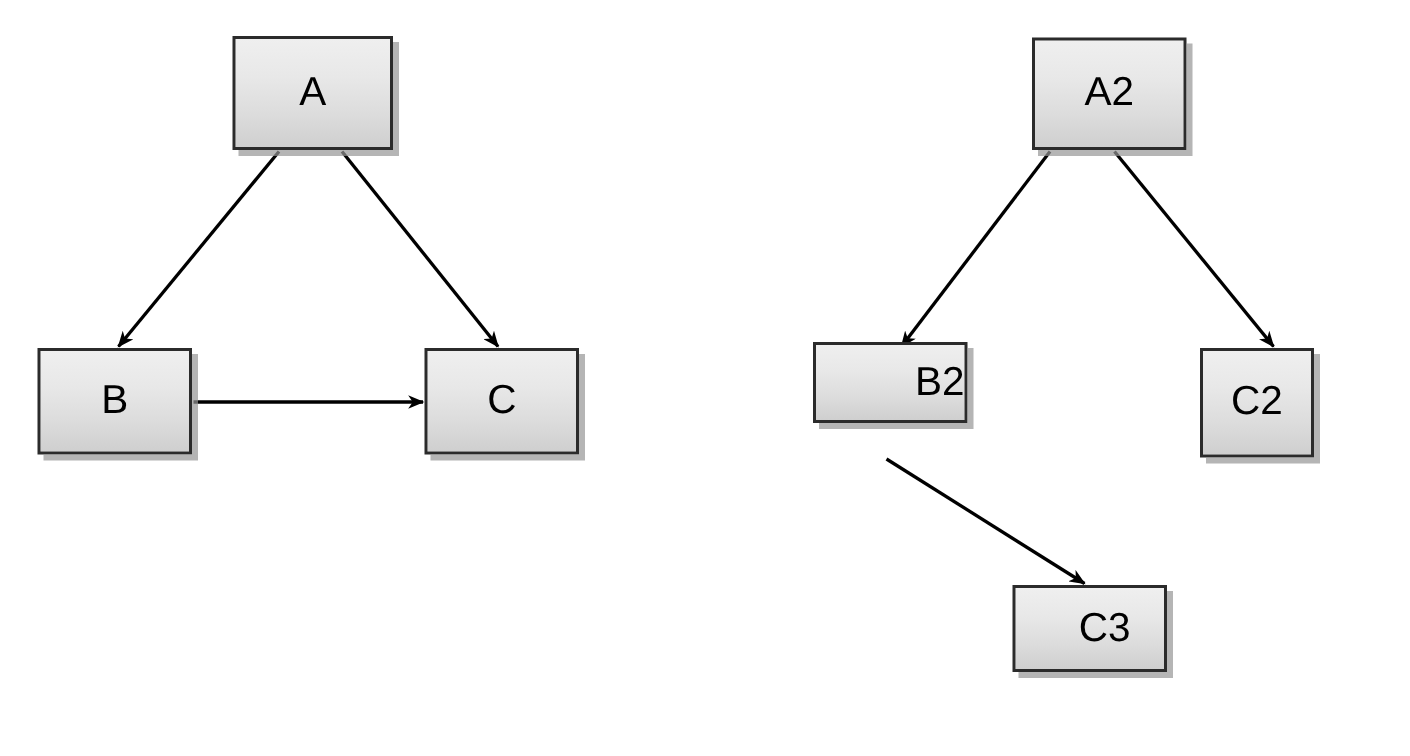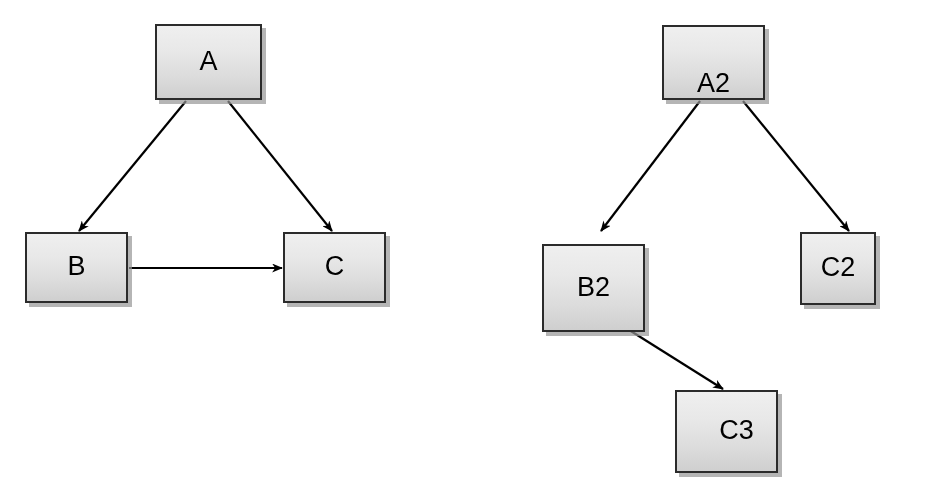--- a/index.html
+++ b/index.html
@@ -73,27 +73,27 @@
   <div id="nodes-group">
       <div class="node" style="left: 155px; top: 24px; width: 107px; height: 76px;">
         <span class="node-label">A</span>
       </div>
       <div class="node" style="left: 25px; top: 232px; width: 103px; height: 71px;">
         <span class="node-label">B</span>
       </div>
       <div class="node" style="left: 283px; top: 232px; width: 103px; height: 71px;">
         <span class="node-label">C</span>
       </div>
-      <div class="node" style="left: 662px; top: 25px; width: 103px; height: 75px; align-items: flex-end;">
+      <div class="node" style="left: 688px; top: 25px; width: 103px; height: 75px;">
         <span class="node-label">A2</span>
       </div>
-      <div class="node" style="left: 542px; top: 244px; width: 103px; height: 88px;">
+      <div class="node" style="left: 542px; top: 228px; width: 103px; height: 54px; justify-content: flex-end;">
         <span class="node-label">B2</span>
       </div>
       <div class="node" style="left: 800px; top: 232px; width: 76px; height: 73px;">
         <span class="node-label">C2</span>
       </div>
-      <div class="node" style="left: 675px; top: 390px; width: 103px; height: 83px; padding-left: 20px;">
+      <div class="node" style="left: 675px; top: 390px; width: 103px; height: 58px; padding-left: 20px;">
         <span class="node-label">C3</span>
       </div>
     </div>
 
 </div>
 
 </body></html>

